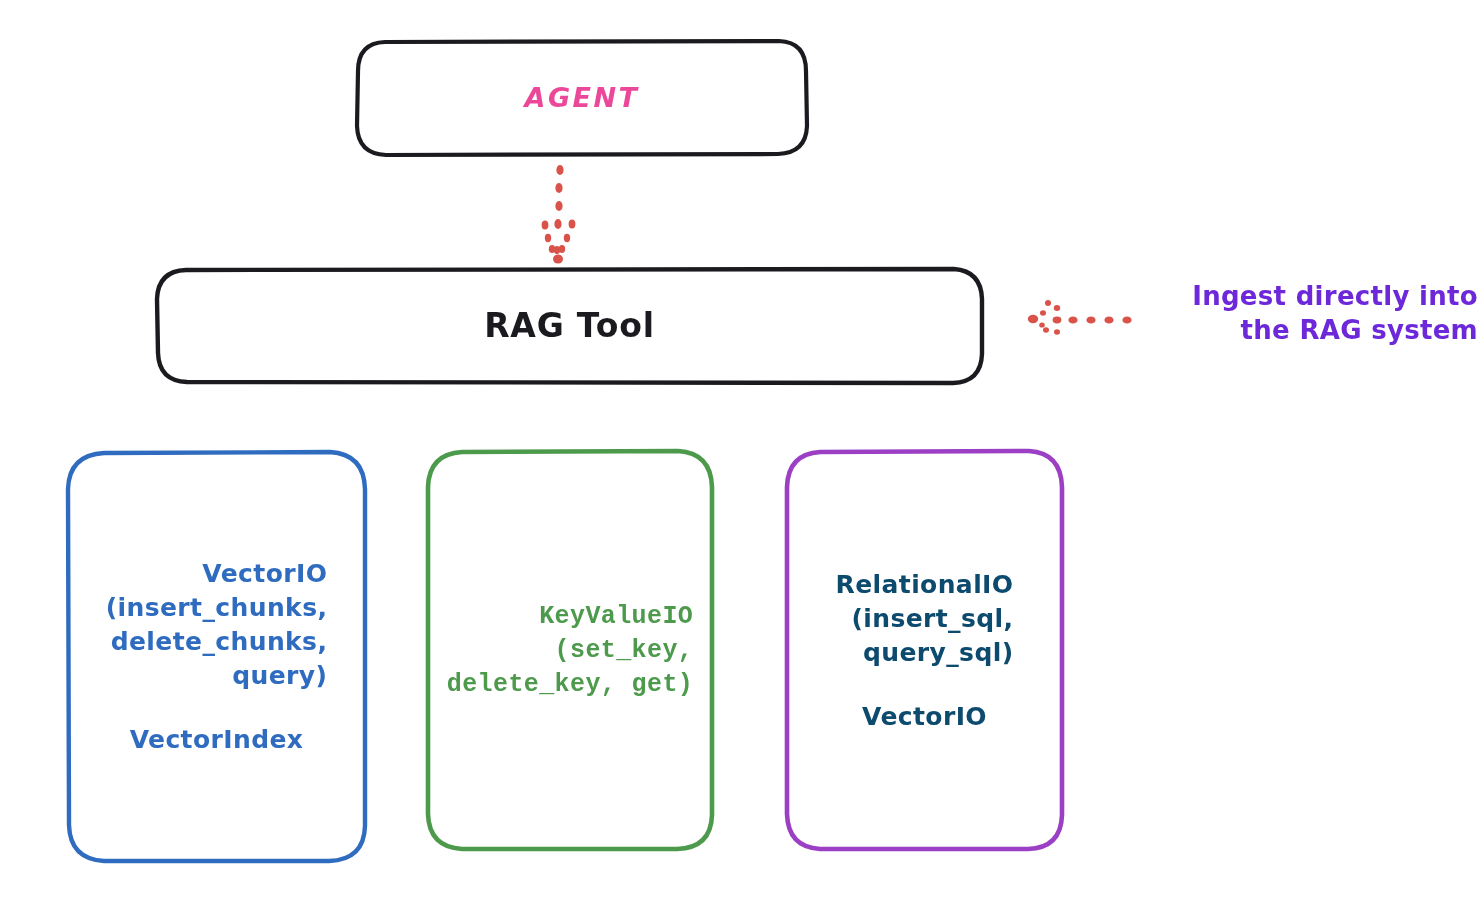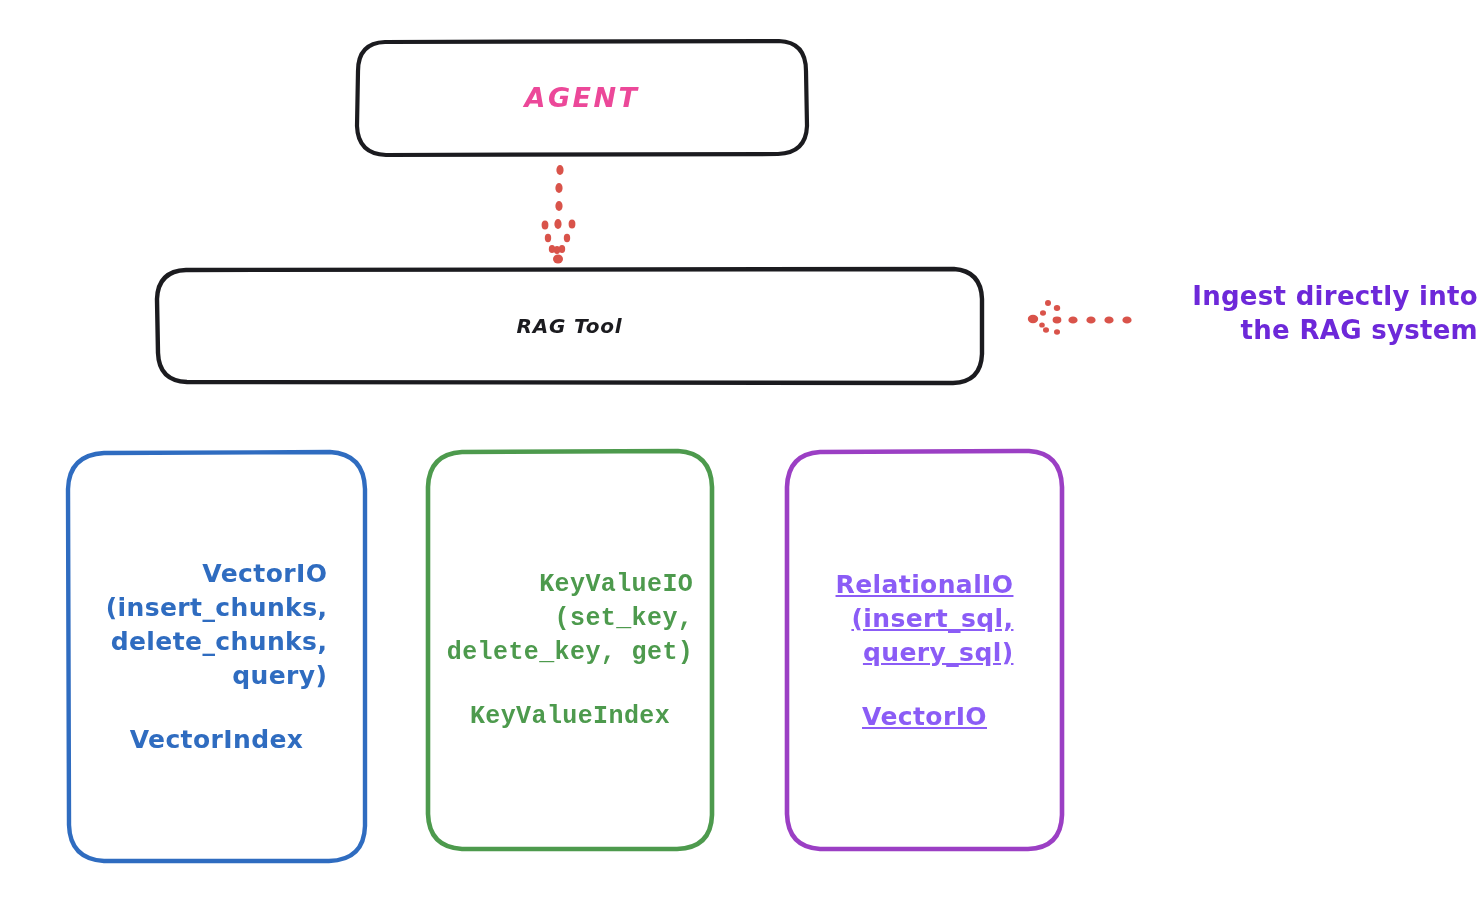--- a/index.html
+++ b/index.html
@@ -59,25 +59,24 @@
 
   
   #node-ragtool {
     left: 157px;
     top: 269px;
     width: 825px;
     height: 114px;
   }
   #node-ragtool .label {
     font-family: "DejaVu Sans", sans-serif;
-    font-size: 20px;
+    font-size: 33px;
     font-weight: 600;
     color: #1b1b1f;
     letter-spacing: 0.8px;
-    font-style: italic;
   }
 
   
   #node-vectorio {
     left: 68px;
     top: 452px;
     width: 297px;
     height: 410px;
   }
   #node-keyvalueio {
@@ -98,21 +97,21 @@
     font-size: 25px;
     font-weight: 600;
     line-height: 1.36;
     text-align: right;
   }
   .node.leaf .label.sub {
     margin-top: 30px;
   }
   #node-vectorio .label { color: #2f6cc0; }
   #node-keyvalueio .label { color: #4d9a4d; font-family: Liberation Mono, monospace; }
-  #node-relationalio .label { color: #8b5cf6; text-decoration: underline; }
+  #node-relationalio .label { color: #0c4a6e; }
 
   
   #annotation-ingest {
     position: absolute;
     left: 1148px;
     top: 280px;
     width: 330px;
     text-align: right;
     font-family: "DejaVu Sans", sans-serif;
     font-size: 26px;
@@ -184,21 +183,20 @@
 (insert_chunks,
 delete_chunks,
 query)</div>
   <div class="label sub">VectorIndex</div>
 </div>
 
 <div class="node leaf" id="node-keyvalueio">
   <div class="label">KeyValueIO
 (set_key,
 delete_key, get)</div>
-  <div class="label sub">KeyValueIndex</div>
 </div>
 
 <div class="node leaf" id="node-relationalio">
   <div class="label">RelationalIO
 (insert_sql,
 query_sql)</div>
   <div class="label sub">VectorIO</div>
 </div>
 
 <div id="annotation-ingest">Ingest directly into

